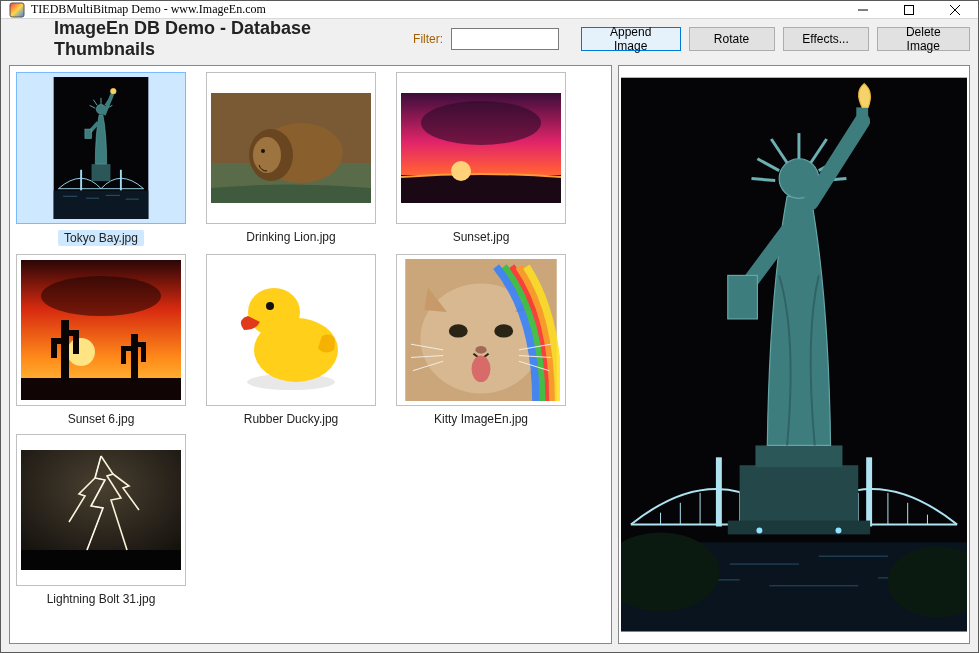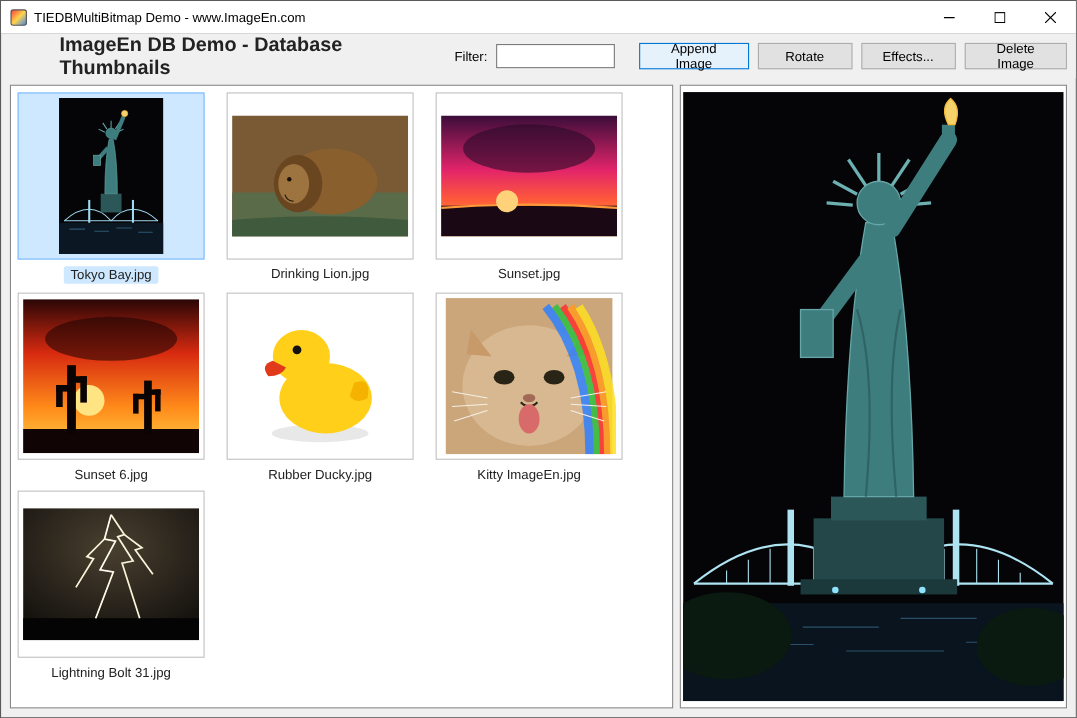--- a/index.html
+++ b/index.html
@@ -1,31 +1,31 @@
 <!DOCTYPE html>
 <html><head>
 <meta charset="utf-8">
 <style>
   * { box-sizing: border-box; }
   html,body { margin:0; padding:0; font-family: "Segoe UI", Tahoma, sans-serif; font-size:12px; color:#000; }
   body { background:#fff; }
 
   
   .window { width:979px; height:653px; border:1px solid #5a5a5a; background:#f0f0f0; display:flex; flex-direction:column; }
-  .titlebar { height:30px; display:flex; align-items:center; background:#fff; border-bottom:1px solid #d8d8d8; }
+  .titlebar { height:18px; display:flex; align-items:center; background:#fff; border-bottom:1px solid #d8d8d8;font-family:Liberation Serif, serif; }
   .titlebar .appicon { width:16px; height:16px; margin:0 6px 0 8px; }
   .titlebar .title { flex:0 0 auto; font-size:12px; color:#000; }
   .titlebar .spacer { flex:1; }
   .winbtn { width:46px; height:30px; display:flex; align-items:center; justify-content:center; color:#000; }
 
   
   .toolbar { height:40px; display:flex; align-items:center; padding:0 8px; gap:8px; background:#f0f0f0;margin-left:41px; }
   .toolbar .heading { font-family: Verdana, Tahoma, sans-serif; font-size:18px; font-weight:bold; color:#222; margin-left:4px; }
   .toolbar .grow { flex:1; }
-  .lbl { font-size:12px; color:#000000; }
+  .lbl { font-size:12px; color:#a16207; }
   .txt { width:108px; height:22px; border:1px solid #7a7a7a; background:#fff; padding:2px 4px; font-size:12px; }
   .btn { height:24px; padding:0 12px; min-width:86px; background:#e1e1e1; border:1px solid #adadad; font-size:12px; color:#000; display:inline-flex; align-items:center; justify-content:center; }
   .btn.primary { border:1px solid #0078d7; background:#e5f1fb; }
 
   
   .mainrow { flex:1; display:flex; gap:6px; padding:6px 8px 8px 8px; min-height:0; }
   .panel { border:1px solid #888; background:#fff; }
   .thumbs { flex:1; padding:6px; display:flex; flex-wrap:wrap; align-content:flex-start; gap:8px 20px; overflow:auto; }
   .preview { width:352px; display:flex; align-items:stretch; justify-content:center; padding:2px; }
 

